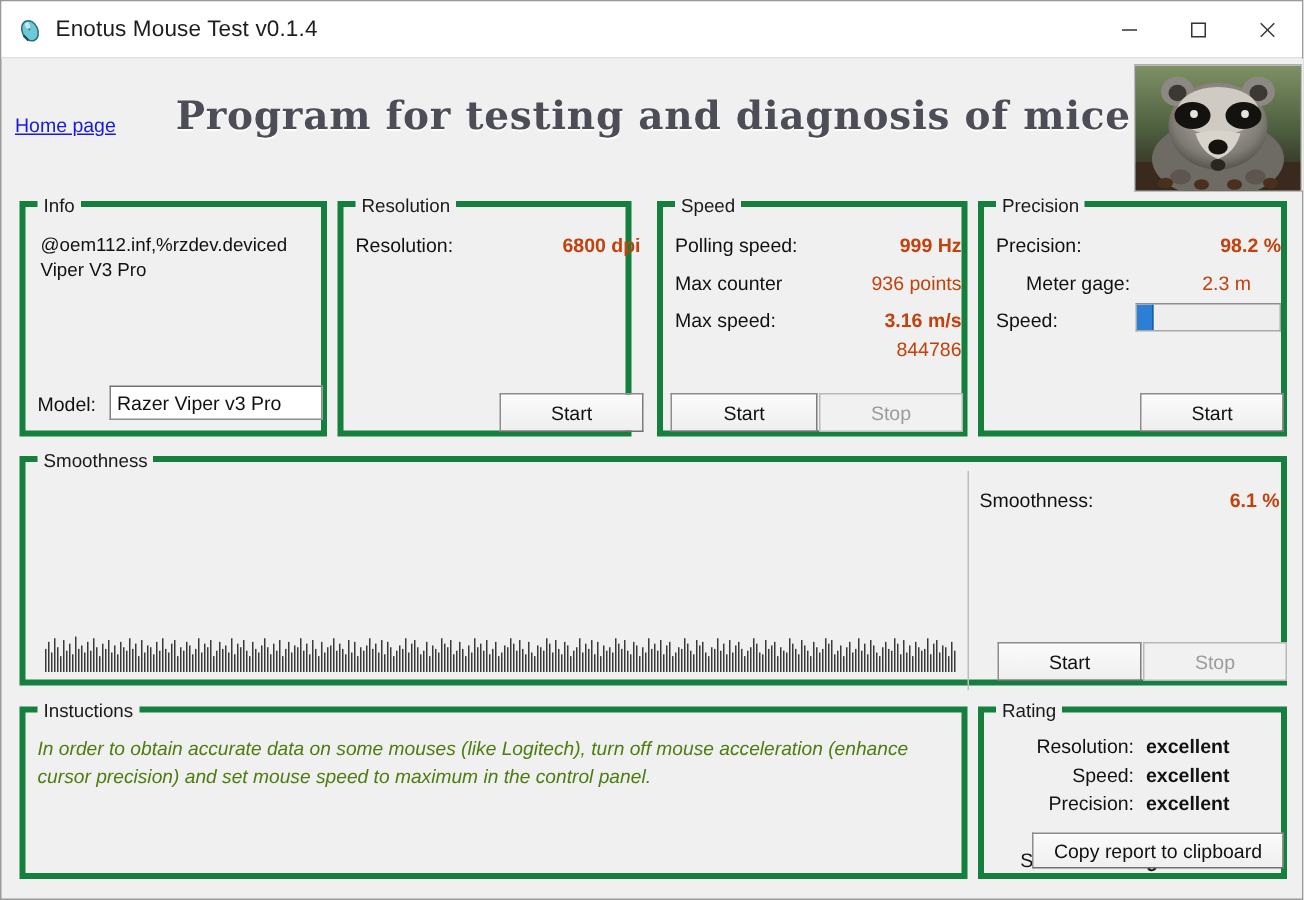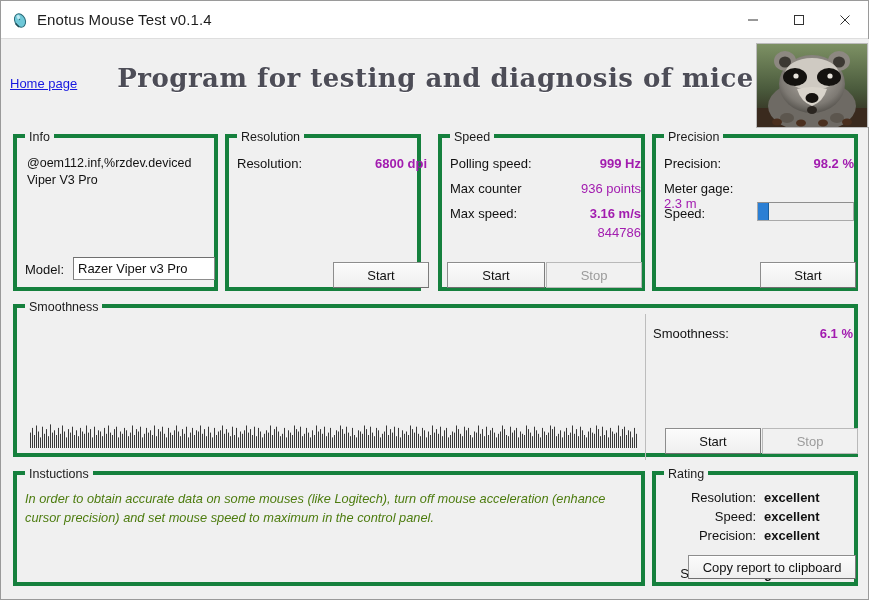--- a/index.html
+++ b/index.html
@@ -81,21 +81,21 @@
     font-size:12.5px;color:#1a1a1a;
     white-space:nowrap;
   }
   
   .row{
     position:absolute;
     display:flex;align-items:baseline;
     white-space:nowrap;
   }
   .lbl{font-size:13px;color:#111;}
-  .val{font-size:13px;color:#a21caf;}
+  .val{font-size:13px;color:#c2410c;margin-left:48px;}
   .val.b{font-weight:bold;}
   
   .btn{
     position:absolute;
     background:linear-gradient(#fbfbfb,#efefef);
     border:1px solid #8d8d8d;
     border-bottom-color:#6f6f6f;
     border-right-color:#7d7d7d;
     box-sizing:border-box;
     font-family:"Liberation Sans", sans-serif;
@@ -277,21 +277,21 @@
     <div class="btn" style="left:5px;top:124px;width:98px;height:26px;">Start</div>
     <div class="btn disabled" style="left:104px;top:124px;width:96px;height:26px;">Stop</div>
   </div>
 
   <div class="group" style="left:651px;top:133px;width:206px;height:157px;">
     <div class="legend">Precision</div>
     <div class="row" style="left:8px;top:18px;width:190px;justify-content:space-between;">
       <span class="lbl">Precision:</span>
       <span class="val b">98.2 %</span>
     </div>
-    <div class="row" style="left:8px;top:43px;width:190px;justify-content:center;flex-direction:column;">
+    <div class="row" style="left:8px;top:43px;width:190px;justify-content:center;">
       <span class="lbl">Meter gage:</span>
       <span class="val">2.3 m</span>
     </div>
     <div class="lbl" style="position:absolute;left:8px;top:68px;">Speed:</div>
     <div class="pbar" style="left:101px;top:64px;width:97px;height:19px;">
       <div class="fill" id="precision-fill" style="width: 10%; background: rgb(43, 127, 212);"></div>
     </div>
     <div class="btn" style="left:104px;top:124px;width:96px;height:26px;">Start</div>
   </div>
 

